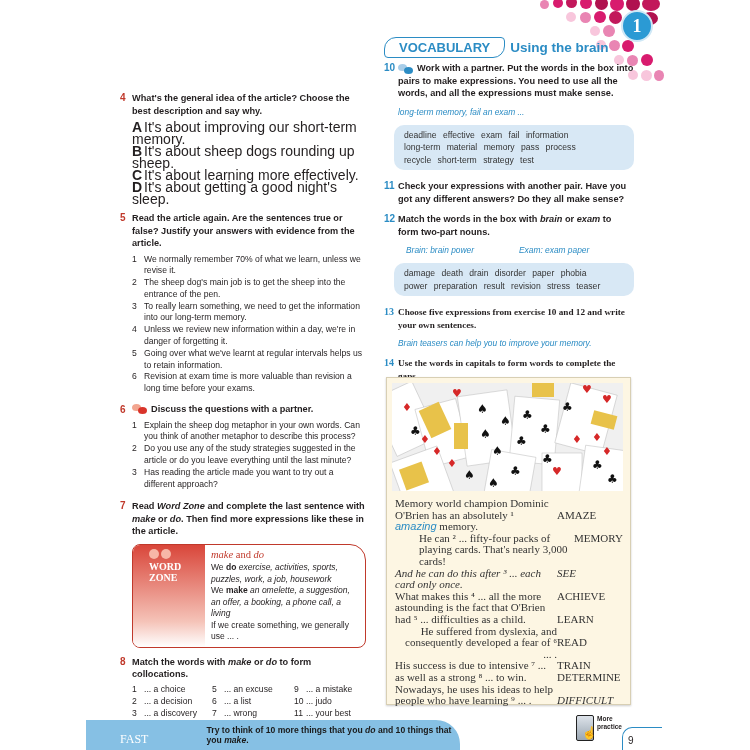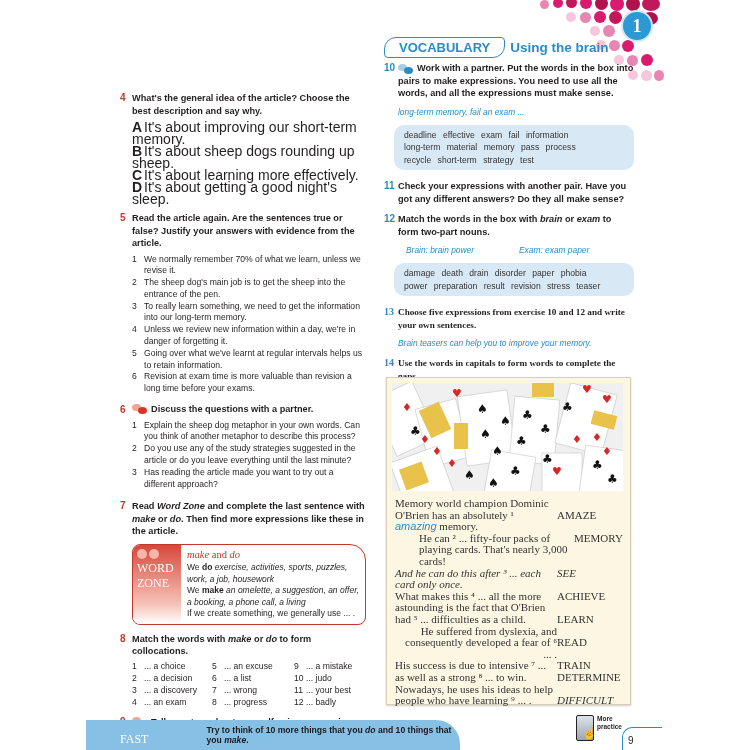--- a/index.html
+++ b/index.html
@@ -129,21 +129,21 @@
   </div>
 
   <div style="display:flex;margin-top:10px;">
     <span class="num" style="width:12px;flex:none;">7</span>
     <span class="q">
       <span>Read </span><i>Word Zone</i><span> and complete the last sentence with </span><i>make</i><span> or </span><i>do</i><span>. Then find more expressions like these in the article.</span>
     </span>
   </div>
 
   <div style="margin:6px 0 0 12px;width:232px;border:1.5px solid #c0392b;border-radius:8px 16px 8px 8px;display:flex;overflow:hidden;">
-    <div style="width:40px;flex:none;background:linear-gradient(#d9463a,#f5c3b8 75%,#fff);color:#fff;font-weight:normal;font-size:12px;padding:4px 4px;" class="serif">
+    <div style="width:40px;flex:none;background:linear-gradient(#d9463a,#f5c3b8 75%,#fff);color:#fff;font-weight:bold;font-size:10px;padding:4px 16px;" class="serif">
       <div style="display:flex;gap:2px;margin-bottom:2px;">
           <span style="width:10px;height:10px;border-radius:50%;background:#f7b7a8;display:inline-block"></span>
           <span style="width:10px;height:10px;border-radius:50%;background:#f7b7a8;display:inline-block"></span>
         </div>
       <div>WORD</div>
       <div>ZONE</div>
     </div>
     <div style="padding:4px 6px;font-size:8.5px;line-height:11.5px;">
       <div class="serif" style="color:#c0392b;font-size:10.5px;margin-bottom:2px;">
         <i>make</i><span> and </span><i>do</i>

